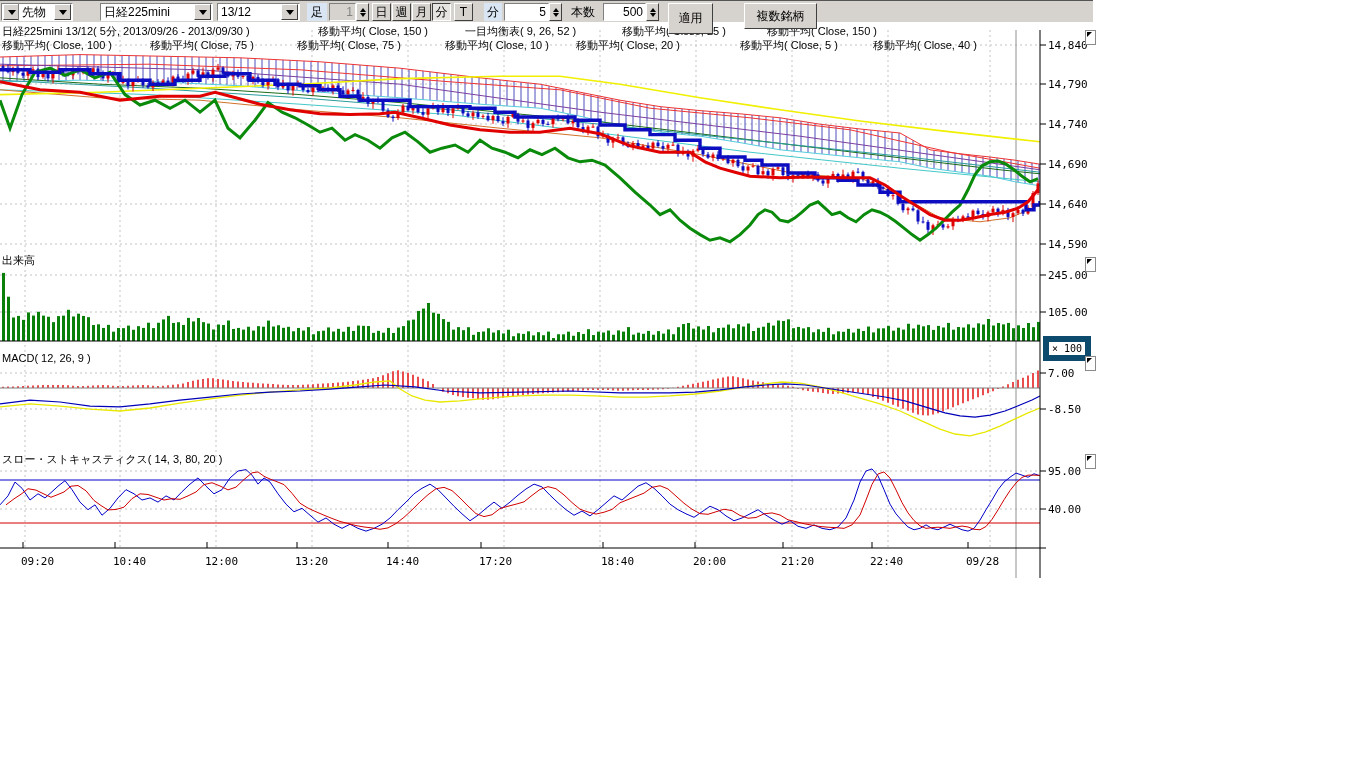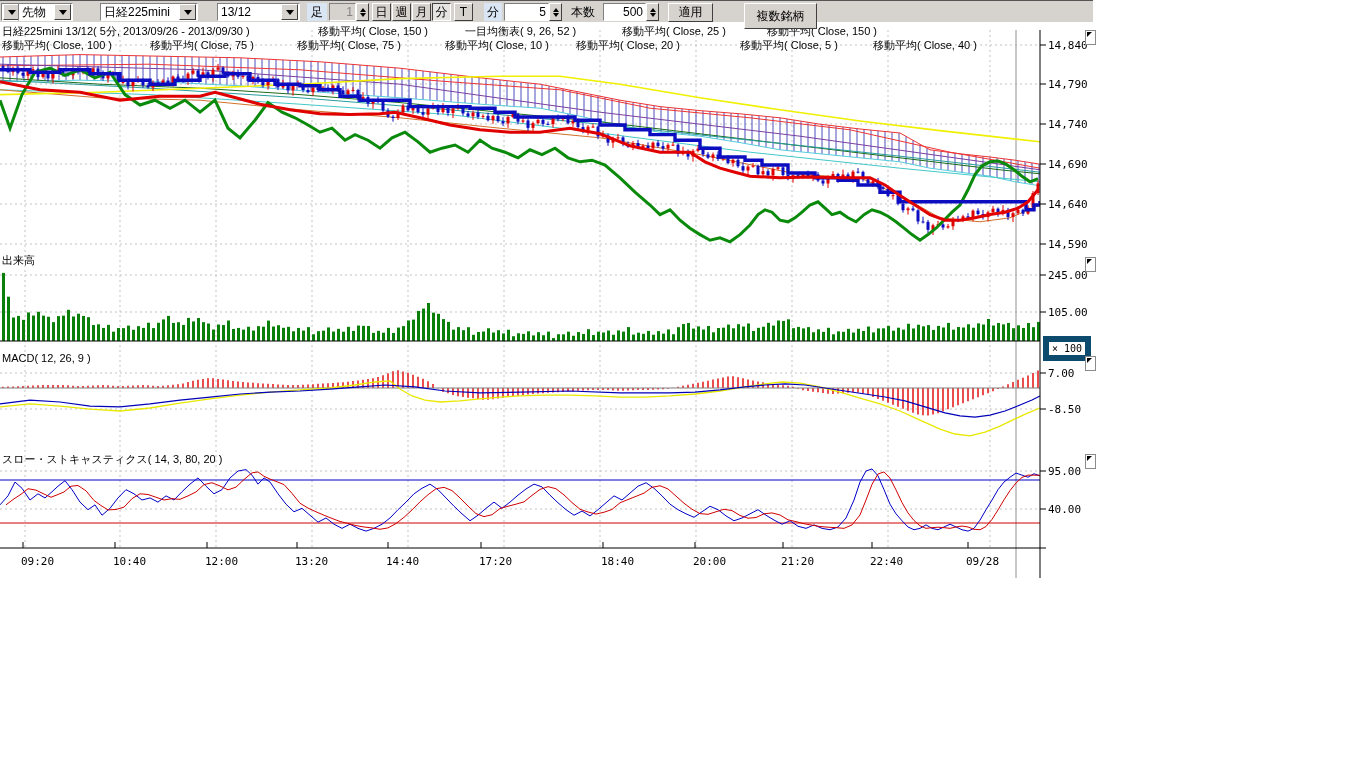--- a/index.html
+++ b/index.html
@@ -49,21 +49,21 @@
     <div class="dbtn">
         <div class="tri"></div>
       </div>
   </div>
   <div class="tb combo" style="left:18px;width:55px;">
     <div class="val">先物</div>
     <div class="dbtn">
         <div class="tri"></div>
       </div>
   </div>
-  <div class="tb combo" style="left:100px;width:98px;">
+  <div class="tb combo" style="left:100px;width:113px;">
     <div class="val">日経225mini</div>
     <div class="dbtn">
         <div class="tri"></div>
       </div>
   </div>
   <div class="tb combo" style="left:217px;width:83px;">
     <div class="val">13/12</div>
     <div class="dbtn">
         <div class="tri"></div>
       </div>
@@ -90,21 +90,21 @@
       </div>
   </div>
   <div class="tb tlabel" style="left:566px;width:34px;">本数</div>
   <div class="tb spin" style="left:603px;width:56px;">
     <div class="fld">500</div>
     <div class="spinbtn">
         <div class="up"></div>
         <div class="dn"></div>
       </div>
   </div>
-  <div class="tb pbtn" style="left:668px;width:45px;height:19px;">適用</div>
+  <div class="tb pbtn" style="left:668px;width:45px;height:31px;">適用</div>
   <div class="tb pbtn" style="left:744px;width:73px;height:26px;">複数銘柄</div>
 </div>
 
 <div id="chart-wrap">
   <svg id="chart-svg" width="1366" height="768" viewBox="0 0 1366 768" xmlns="http://www.w3.org/2000/svg" style="position:absolute;left:0;top:0;">
       <line x1="25" y1="30" x2="25" y2="548" stroke="#c3c3c3" stroke-dasharray="2,3" stroke-width="1"></line>
       <line x1="120" y1="30" x2="120" y2="548" stroke="#c3c3c3" stroke-dasharray="2,3" stroke-width="1"></line>
       <line x1="216" y1="30" x2="216" y2="548" stroke="#c3c3c3" stroke-dasharray="2,3" stroke-width="1"></line>
       <line x1="312" y1="30" x2="312" y2="548" stroke="#c3c3c3" stroke-dasharray="2,3" stroke-width="1"></line>
       <line x1="408" y1="30" x2="408" y2="548" stroke="#c3c3c3" stroke-dasharray="2,3" stroke-width="1"></line>

